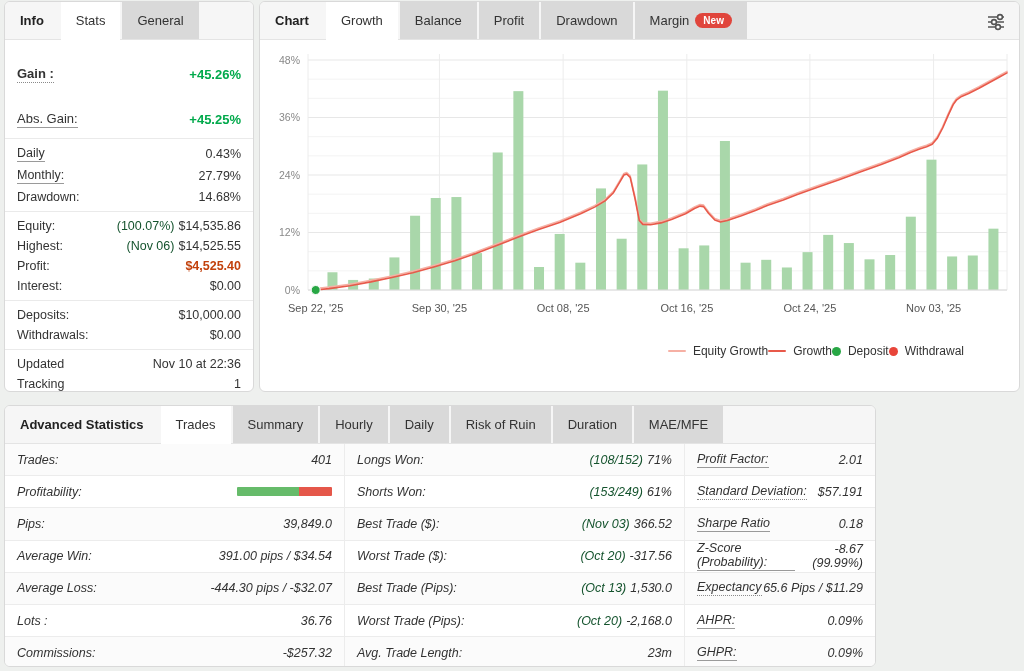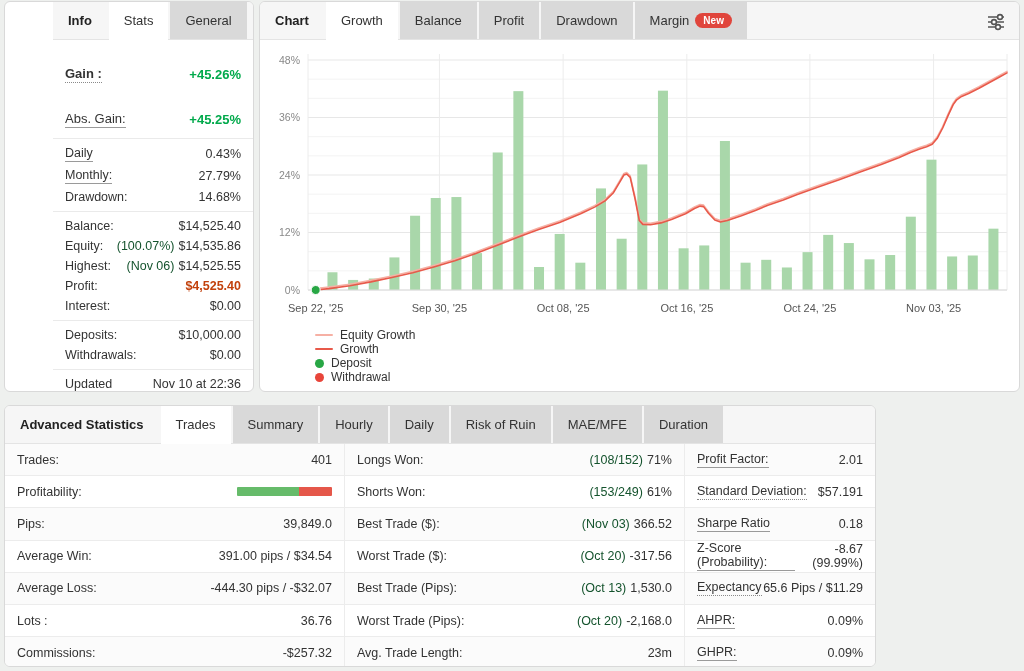--- a/index.html
+++ b/index.html
@@ -1,19 +1,19 @@
 <!DOCTYPE html>
 <html><head>
 <meta charset="utf-8">
 <style>
   * { margin:0; padding:0; box-sizing:border-box; }
   html,body { width:1024px; height:671px; font-family:"Liberation Sans", sans-serif; }
   #app { position:relative; width:1024px; height:671px; background:#eef0ee; overflow:hidden; }
   .panel { position:absolute; background:#fff; border:1px solid #d9d9d9; border-radius:6px; overflow:hidden; }
-  #info-panel  { left:4px;   top:1px;   width:250px;  height:391px;padding-left:48px; }
+  #info-panel  { left:4px;   top:1px;   width:250px;  height:391px; }
   #chart-panel { left:259px; top:1px;   width:761px;  height:391px; }
   #stats-panel { left:4px;   top:405px; width:872px; height:262px; }
 
   .tabstrip { display:flex; align-items:stretch; height:38px; background:#f6f6f6; border-bottom:1px solid #e4e4e4; position:relative; }
   .tab { display:flex; align-items:center; gap:6px; padding:0 15px; font-size:13px; color:#333; cursor:pointer; margin-right:2px; white-space:nowrap; }
   .tab.flat   { background:transparent; font-weight:bold; color:#222; }
   .tab.active { background:#fff; font-weight:normal; margin-bottom:-1px; border-bottom:1px solid #fff; }
   .tab.gray   { background:#d9d9d9; }
   .badge { background:#e0453c; color:#fff; font-size:10px; font-weight:bold; padding:2px 8px; border-radius:9px; line-height:1.1; }
   .filter-icon { position:absolute; right:12px; top:9px; cursor:pointer; }
@@ -26,27 +26,27 @@
   .lbl { color:#333; }
   .lbl.bold { font-weight:bold; }
   .u-dotted { border-bottom:1px dotted #8a8a8a; padding-bottom:1px; cursor:help; }
   .u-solid  { border-bottom:1px solid #9a9a9a; padding-bottom:1px; cursor:help; }
   .val { color:#333; text-align:right; }
   .val .muted { color:#14532d; font-weight:normal; margin-right:4px; }
   .val.green, .val .green { font-weight:bold; }
 
   
   #chart-wrap { position:absolute; left:6px; top:44px; }
-  #legend-row { position:absolute; left:0; right:0; top:326px; display:flex; justify-content:flex-start; padding:0 55px;flex-direction:column; }
+  #legend-row { position:absolute; left:0; right:0; top:342px; display:flex; justify-content:flex-end; padding:0 55px; }
   .leg-item { display:flex; align-items:center; gap:7px; font-size:12px; color:#333; cursor:pointer; }
   .leg-line { width:18px; height:2px; border-radius:1px; }
   .leg-dot  { width:9px; height:9px; border-radius:50%; }
 
   
-  .stats-grid { display:grid; grid-template-columns:340px 340px 1fr; }
+  .stats-grid { display:grid; grid-template-columns:340px 340px 1fr;font-style:italic; }
   .scol { border-right:1px solid #ececec; }
   .scol:last-child { border-right:none; }
   .srow { display:flex; justify-content:space-between; align-items:center; height:32.2px; padding:0 12px; border-bottom:1px solid #ececec; font-size:12.5px; color:#333; }
   .srow:nth-child(odd) { background:#fbfbfb; }
   .srow:last-child { border-bottom:none; }
   .pbar { width:95px; height:9px; display:flex; overflow:hidden; border-radius:1px; }
   .pbar span { height:100%; display:block; }
 </style>
 </head>
 <body>
@@ -84,24 +84,20 @@
           <div class="irow">
             <span class="lbl u-solid">Monthly:</span>
             <span class="val"><span>27.79%</span></span>
           </div>
           <div class="irow">
             <span class="lbl">Drawdown:</span>
             <span class="val"><span>14.68%</span></span>
           </div>
         </div>
         <div class="igroup">
-          <div class="irow">
-            <span class="lbl">Balance:</span>
-            <span class="val"><span>$14,525.40</span></span>
-          </div>
           <div class="irow">
             <span class="lbl">Equity:</span>
             <span class="val"><span class="muted">(100.07%)</span><span>$14,535.86</span></span>
           </div>
           <div class="irow">
             <span class="lbl">Highest:</span>
             <span class="val"><span class="muted">(Nov 06)</span><span>$14,525.55</span></span>
           </div>
           <div class="irow">
             <span class="lbl">Profit:</span>
@@ -273,24 +269,24 @@
         <div class="tab gray">
           <span>Hourly</span>
         </div>
         <div class="tab gray">
           <span>Daily</span>
         </div>
         <div class="tab gray">
           <span>Risk of Ruin</span>
         </div>
         <div class="tab gray">
+          <span>Duration</span>
+        </div>
+        <div class="tab gray">
           <span>MAE/MFE</span>
-        </div>
-        <div class="tab gray">
-          <span>Duration</span>
         </div>
       </div>
     <div class="stats-grid" id="stats-grid">
         <div class="scol">
           <div class="srow">
             <span class="lbl">Trades:</span>
             <span class="val"><span>401</span></span>
           </div>
           <div class="srow">
             <span class="lbl">Profitability:</span>

